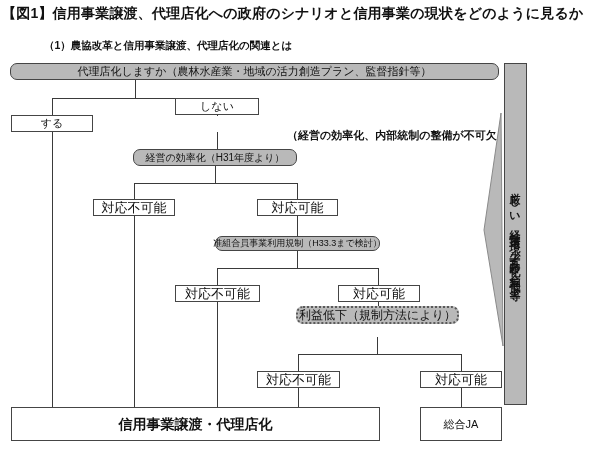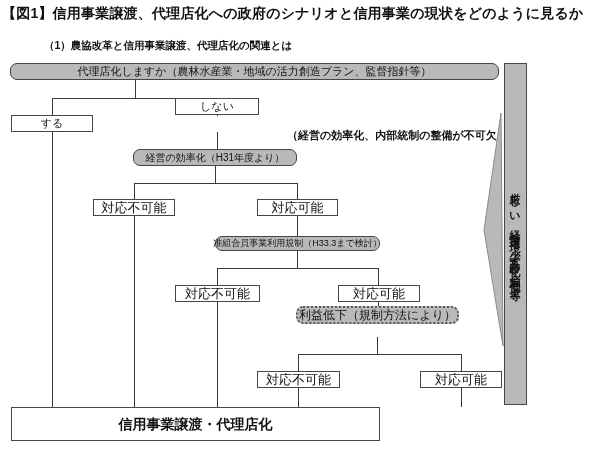--- a/index.html
+++ b/index.html
@@ -86,19 +86,20 @@
 
   <div class="box gray b-reg">准組合員事業利用規制（H33.3まで検討）</div>
   <div class="box b-cannot2">対応不可能</div>
   <div class="box b-can2">対応可能</div>
 
   <div class="box gray dotted b-profit">利益低下（規制方法により）</div>
   <div class="box b-cannot3">対応不可能</div>
   <div class="box b-can3">対応可能</div>
 
   <div class="box b-out1">信用事業譲渡・代理店化</div>
+  <div class="box b-out2">総合JA</div>
 
   <svg class="arrow-svg" width="28" height="240" viewBox="0 0 28 240">
     <polygon points="21,3 4,120 23,236" fill="#b9b9b9" stroke="#8a8a8a" stroke-width="1"></polygon>
   </svg>
   <div class="vbar">厳しい経営環境（少子高齢化・金利低下等）</div>
 
 </div>
 
 </body></html>

